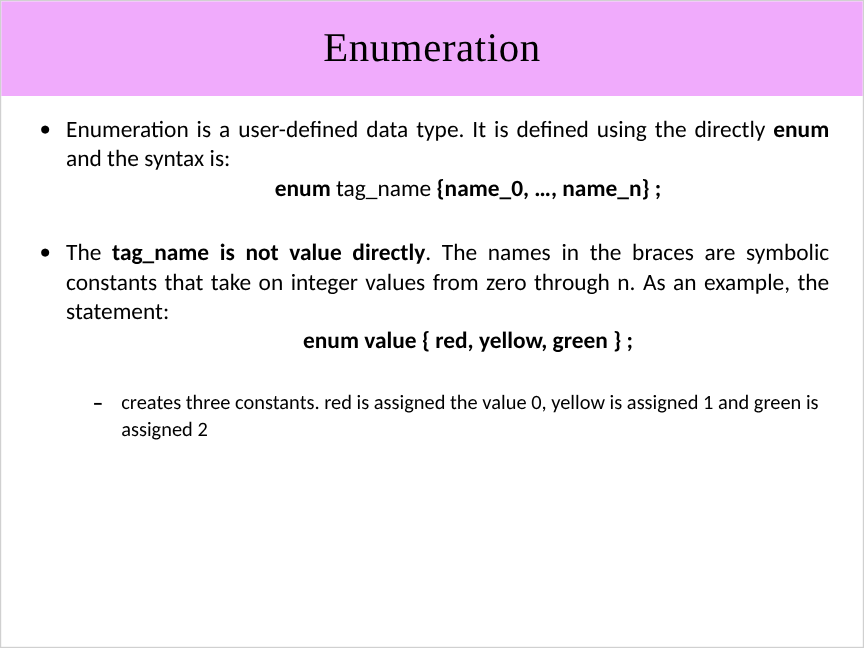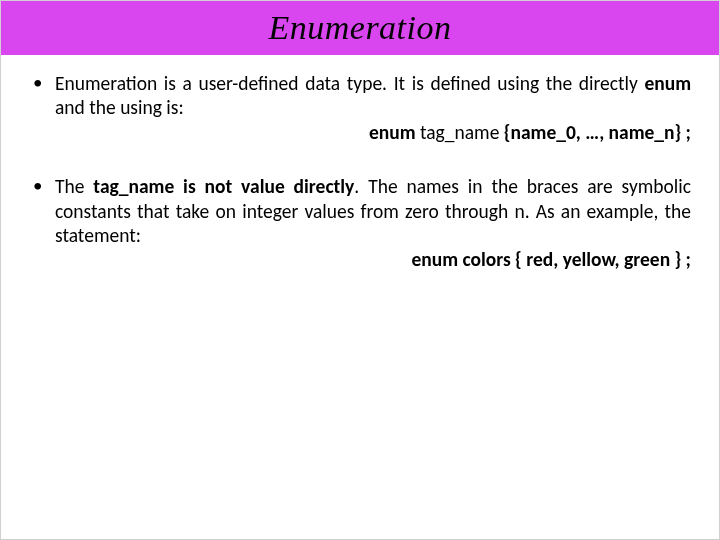--- a/index.html
+++ b/index.html
@@ -5,27 +5,26 @@
   * { box-sizing: border-box; margin: 0; padding: 0; }
   html, body { width: 720px; height: 540px; overflow: hidden; }
   body {
     background: #ffffff;
     font-family: Calibri, "Segoe UI", Arial, sans-serif;
     color: #000000;
     position: relative;
     border: 1px solid #d0d0d0;
   }
   .title-bar {
-    background: #d946ef;
+    background: #f0abfc;
     width: 100%;
-    height: 54px;
+    height: 79px;
     display: flex;
     align-items: center;
     justify-content: center;
-    font-style: italic;
   }
   .title-bar h1 {
     font-family: "Comic Sans MS", "Comic Sans", cursive;
     font-size: 34px;
     font-weight: normal;
     color: #000;
     letter-spacing: 0.5px;
   }
   .content {
     padding: 16px 28px 0 32px;
@@ -43,21 +42,21 @@
     content: "•";
     position: absolute;
     left: 0;
     top: 0;
     font-size: 19px;
     color: #000;
   }
   .indent-line {
     display: block;
     padding-left: 34px;
-    text-align: right;
+    text-align: center;
   }
   .sub {
     list-style: none;
     margin-top: 28px;
   }
   .sub li {
     position: relative;
     padding-left: 46px;
     font-size: 17px;
     line-height: 1.3;
@@ -76,25 +75,28 @@
 </head>
 <body>
 
 <div class="title-bar">
   <h1>Enumeration</h1>
 </div>
 
 <div class="content">
   <ul>
     <li>
-      <span>Enumeration is a user-defined data type.  It is defined using the directly </span><span class="b">enum</span><span> and the using is:</span>
+      <span>Enumeration is a user-defined data type.  It is defined using the directly </span><span class="b">enum</span><span> and the syntax is:</span>
       <span class="indent-line">
         <span class="b">enum</span><span> tag_name </span><span class="b">{name_0, …, name_n} ;</span>
       </span>
     </li>
     <li>
       <span>The </span><span class="b">tag_name is not value directly</span><span>. The names in the braces are symbolic constants that take on integer values from zero through n. As an example, the statement:</span>
       <span class="indent-line">
-        <span class="b">enum colors { red, yellow, green } ;</span>
+        <span class="b">enum value { red, yellow, green } ;</span>
       </span>
+      <ul class="sub">
+        <li>creates three constants. red is assigned the value 0, yellow is assigned 1 and green is assigned 2</li>
+      </ul>
     </li>
   </ul>
 </div>
 
 </body></html>

